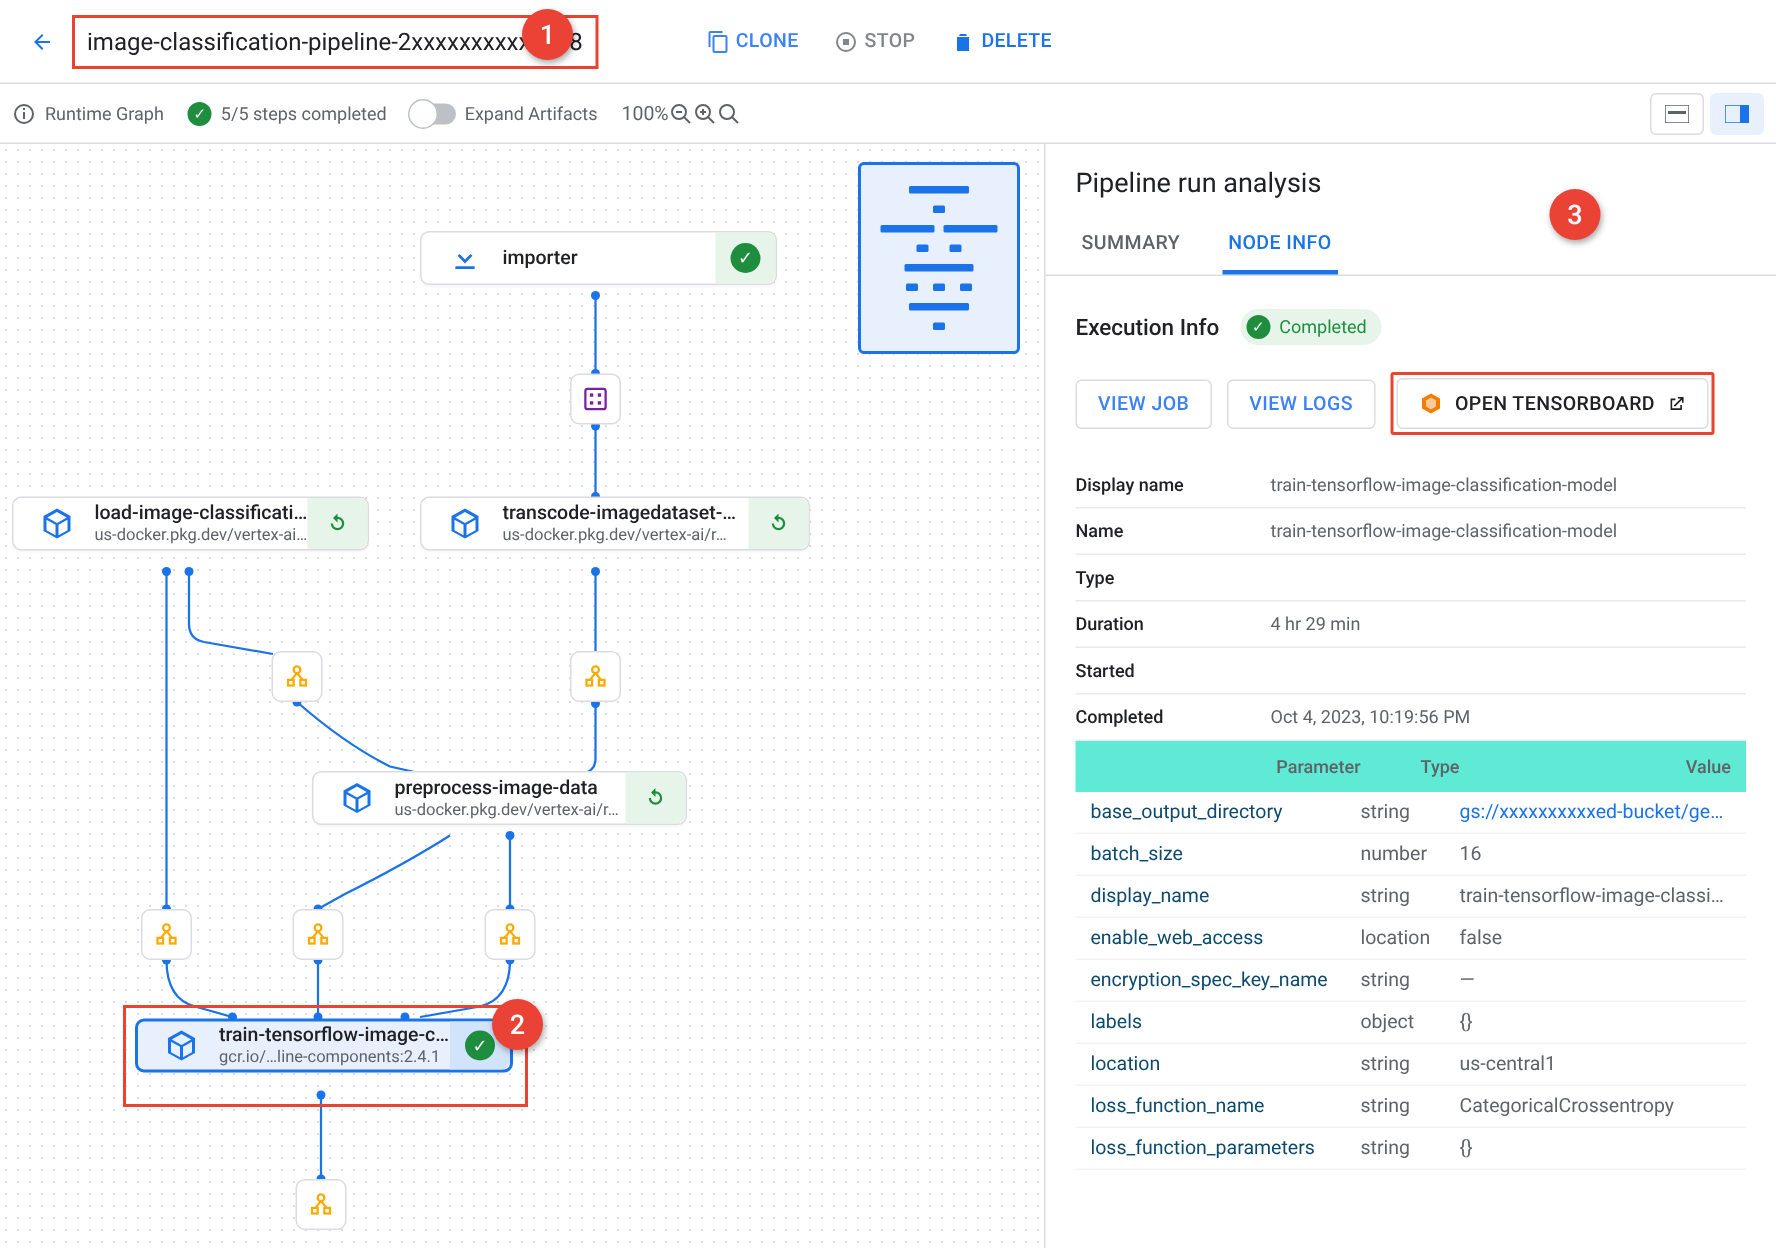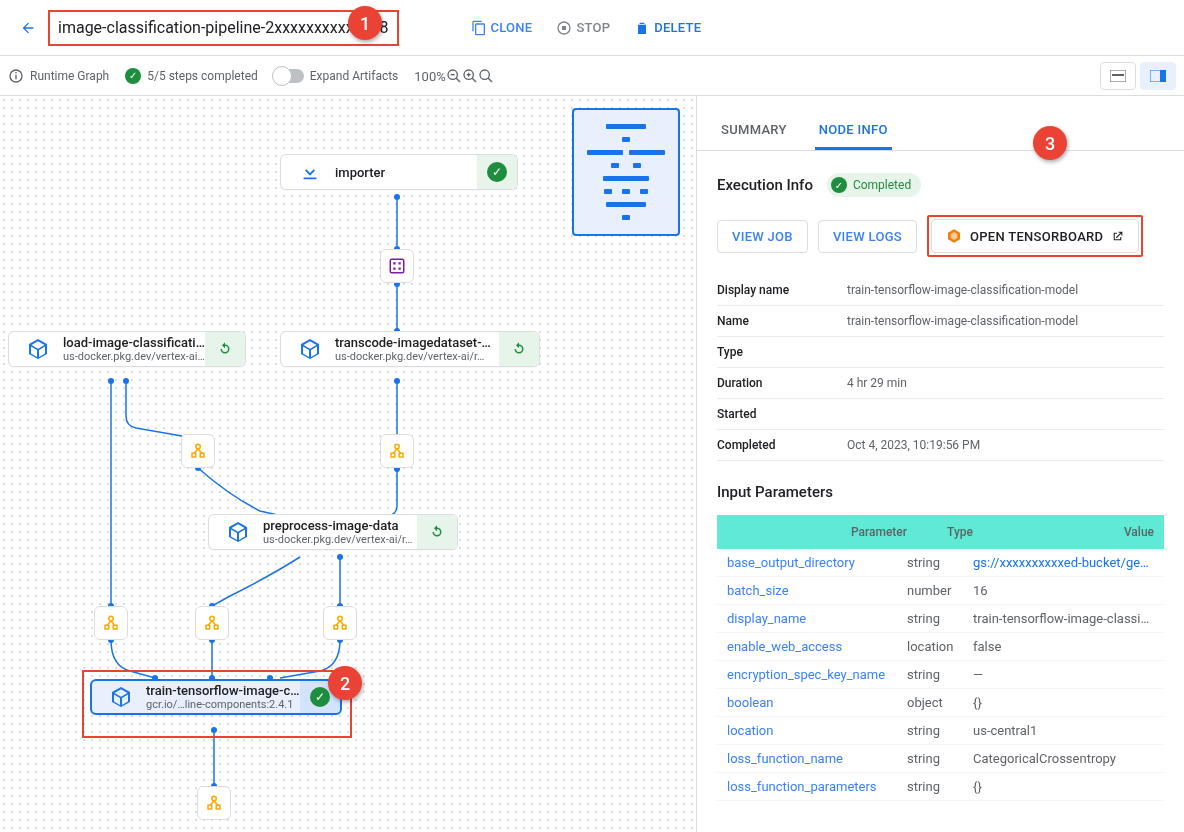--- a/index.html
+++ b/index.html
@@ -73,21 +73,21 @@
 
 .kv-table { width:100%; padding: 0 20px; }
 .kv-row { display:flex; border-bottom:1px solid #e8eaed; padding: 8px 0; font-size:12px;}
 .kv-key { width: 130px; font-weight:500; color:#202124;}
 .kv-val { flex:1; color:#5f6368;}
 
 .rp-h { font-size:15px; font-weight:500; padding: 22px 20px 14px;}
 .param-head { background:#5eead4; display:flex; padding: 10px 10px; margin: 0 20px; font-size:12px; color:#5f6368; font-weight:500;text-align:right;}
 .param-head .c1{width:180px;} .param-head .c2{width:66px;} .param-head .c3{flex:1;}
 .param-row { display:flex; padding: 6px 10px; margin: 0 20px; font-size:13px; border-bottom:1px solid #f1f3f4;}
-.param-row .c1{width:180px; color: #3b82f6;} .param-row .c2{width:66px; color:#5f6368;} .param-row .c3{flex:1; color:#5f6368; white-space:nowrap; overflow:hidden; text-overflow:ellipsis;}
+.param-row .c1{width:180px; color: #0c4a6e;} .param-row .c2{width:66px; color:#5f6368;} .param-row .c3{flex:1; color:#5f6368; white-space:nowrap; overflow:hidden; text-overflow:ellipsis;}
 .param-row .c3.link { color:#1a73e8; }
 
 .icon-svg { width:16px; height:16px; }
 </style>
 </head>
 <body>
 
 <div class="badge-num" style="left:348px; top:6px;">1</div>
 <div class="badge-num" style="left:328px; top:666px;">2</div>
 <div class="badge-num" style="left:1033px; top:126px;">3</div>
@@ -381,20 +381,21 @@
           <div class="mm-bar" style="width:8px;margin:4px 0;"></div>
         </div>
       <div class="mm-bar" style="width:40px;"></div>
       <div style="display:flex; justify-content:center;">
           <div class="mm-bar" style="width:8px;margin:4px 0;"></div>
         </div>
     </div>
   </div>
 
   <div class="right-panel">
+    <div class="rp-title">Pipeline run analysis</div>
     <div class="tabs">
       <div class="tab">SUMMARY</div>
       <div class="tab active">NODE INFO</div>
     </div>
     <div class="rp-sec-title">
       <span>Execution Info</span>
       <span class="completed-pill">
         <span class="check-circle-sm">✓</span>
         <span>Completed</span>
       </span>
@@ -434,21 +435,20 @@
         </div>
         <div class="kv-row">
           <div class="kv-key">Started</div>
         </div>
         <div class="kv-row">
           <div class="kv-key">Completed</div>
           <div class="kv-val">Oct 4, 2023, 10:19:56 PM</div>
         </div>
       </div>
 
-    <div class="rp-h">Input Parameters</div>
     <div class="param-head">
       <div class="c1">Parameter</div>
       <div class="c2">Type</div>
       <div class="c3">Value</div>
     </div>
     <div id="param-body">
         <div class="param-row">
           <div class="c1">base_output_directory</div>
           <div class="c2">string</div>
           <div class="c3 link">gs://xxxxxxxxxxed-bucket/genai-tuning-exper</div>
@@ -467,21 +467,21 @@
           <div class="c1">enable_web_access</div>
           <div class="c2">location</div>
           <div class="c3 ">false</div>
         </div>
         <div class="param-row">
           <div class="c1">encryption_spec_key_name</div>
           <div class="c2">string</div>
           <div class="c3 ">—</div>
         </div>
         <div class="param-row">
-          <div class="c1">boolean</div>
+          <div class="c1">labels</div>
           <div class="c2">object</div>
           <div class="c3 ">{}</div>
         </div>
         <div class="param-row">
           <div class="c1">location</div>
           <div class="c2">string</div>
           <div class="c3 ">us-central1</div>
         </div>
         <div class="param-row">
           <div class="c1">loss_function_name</div>

